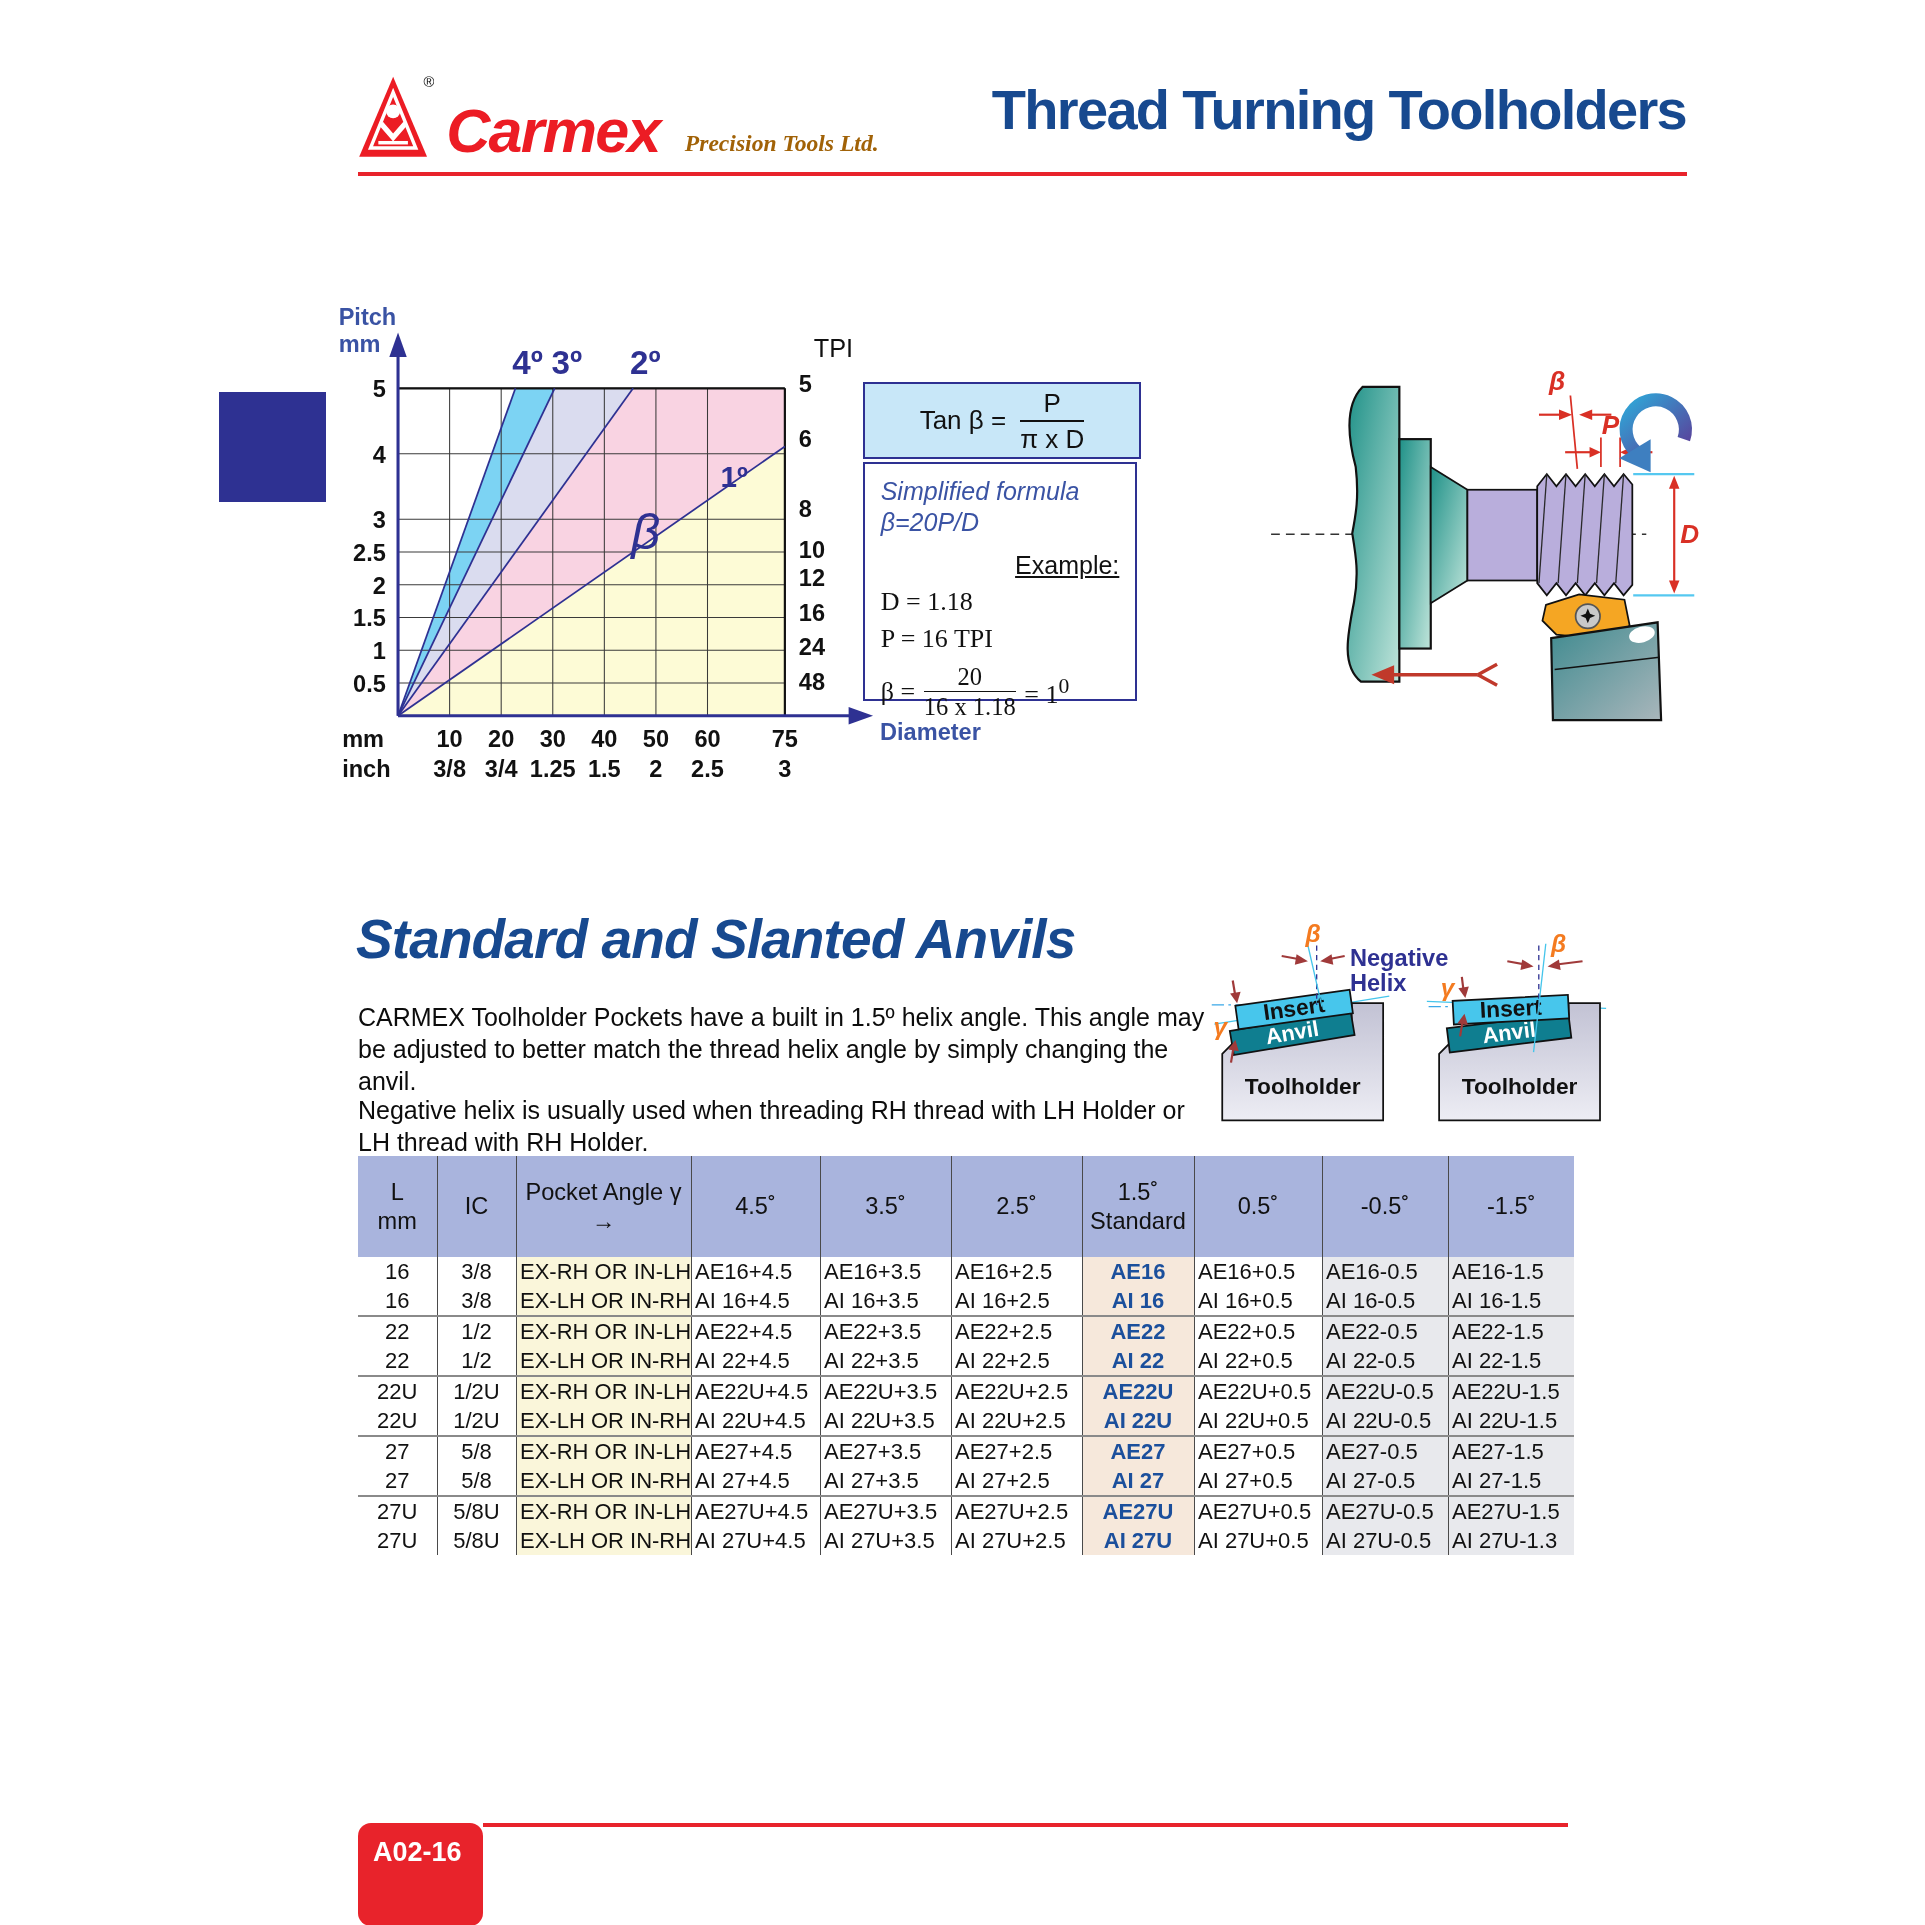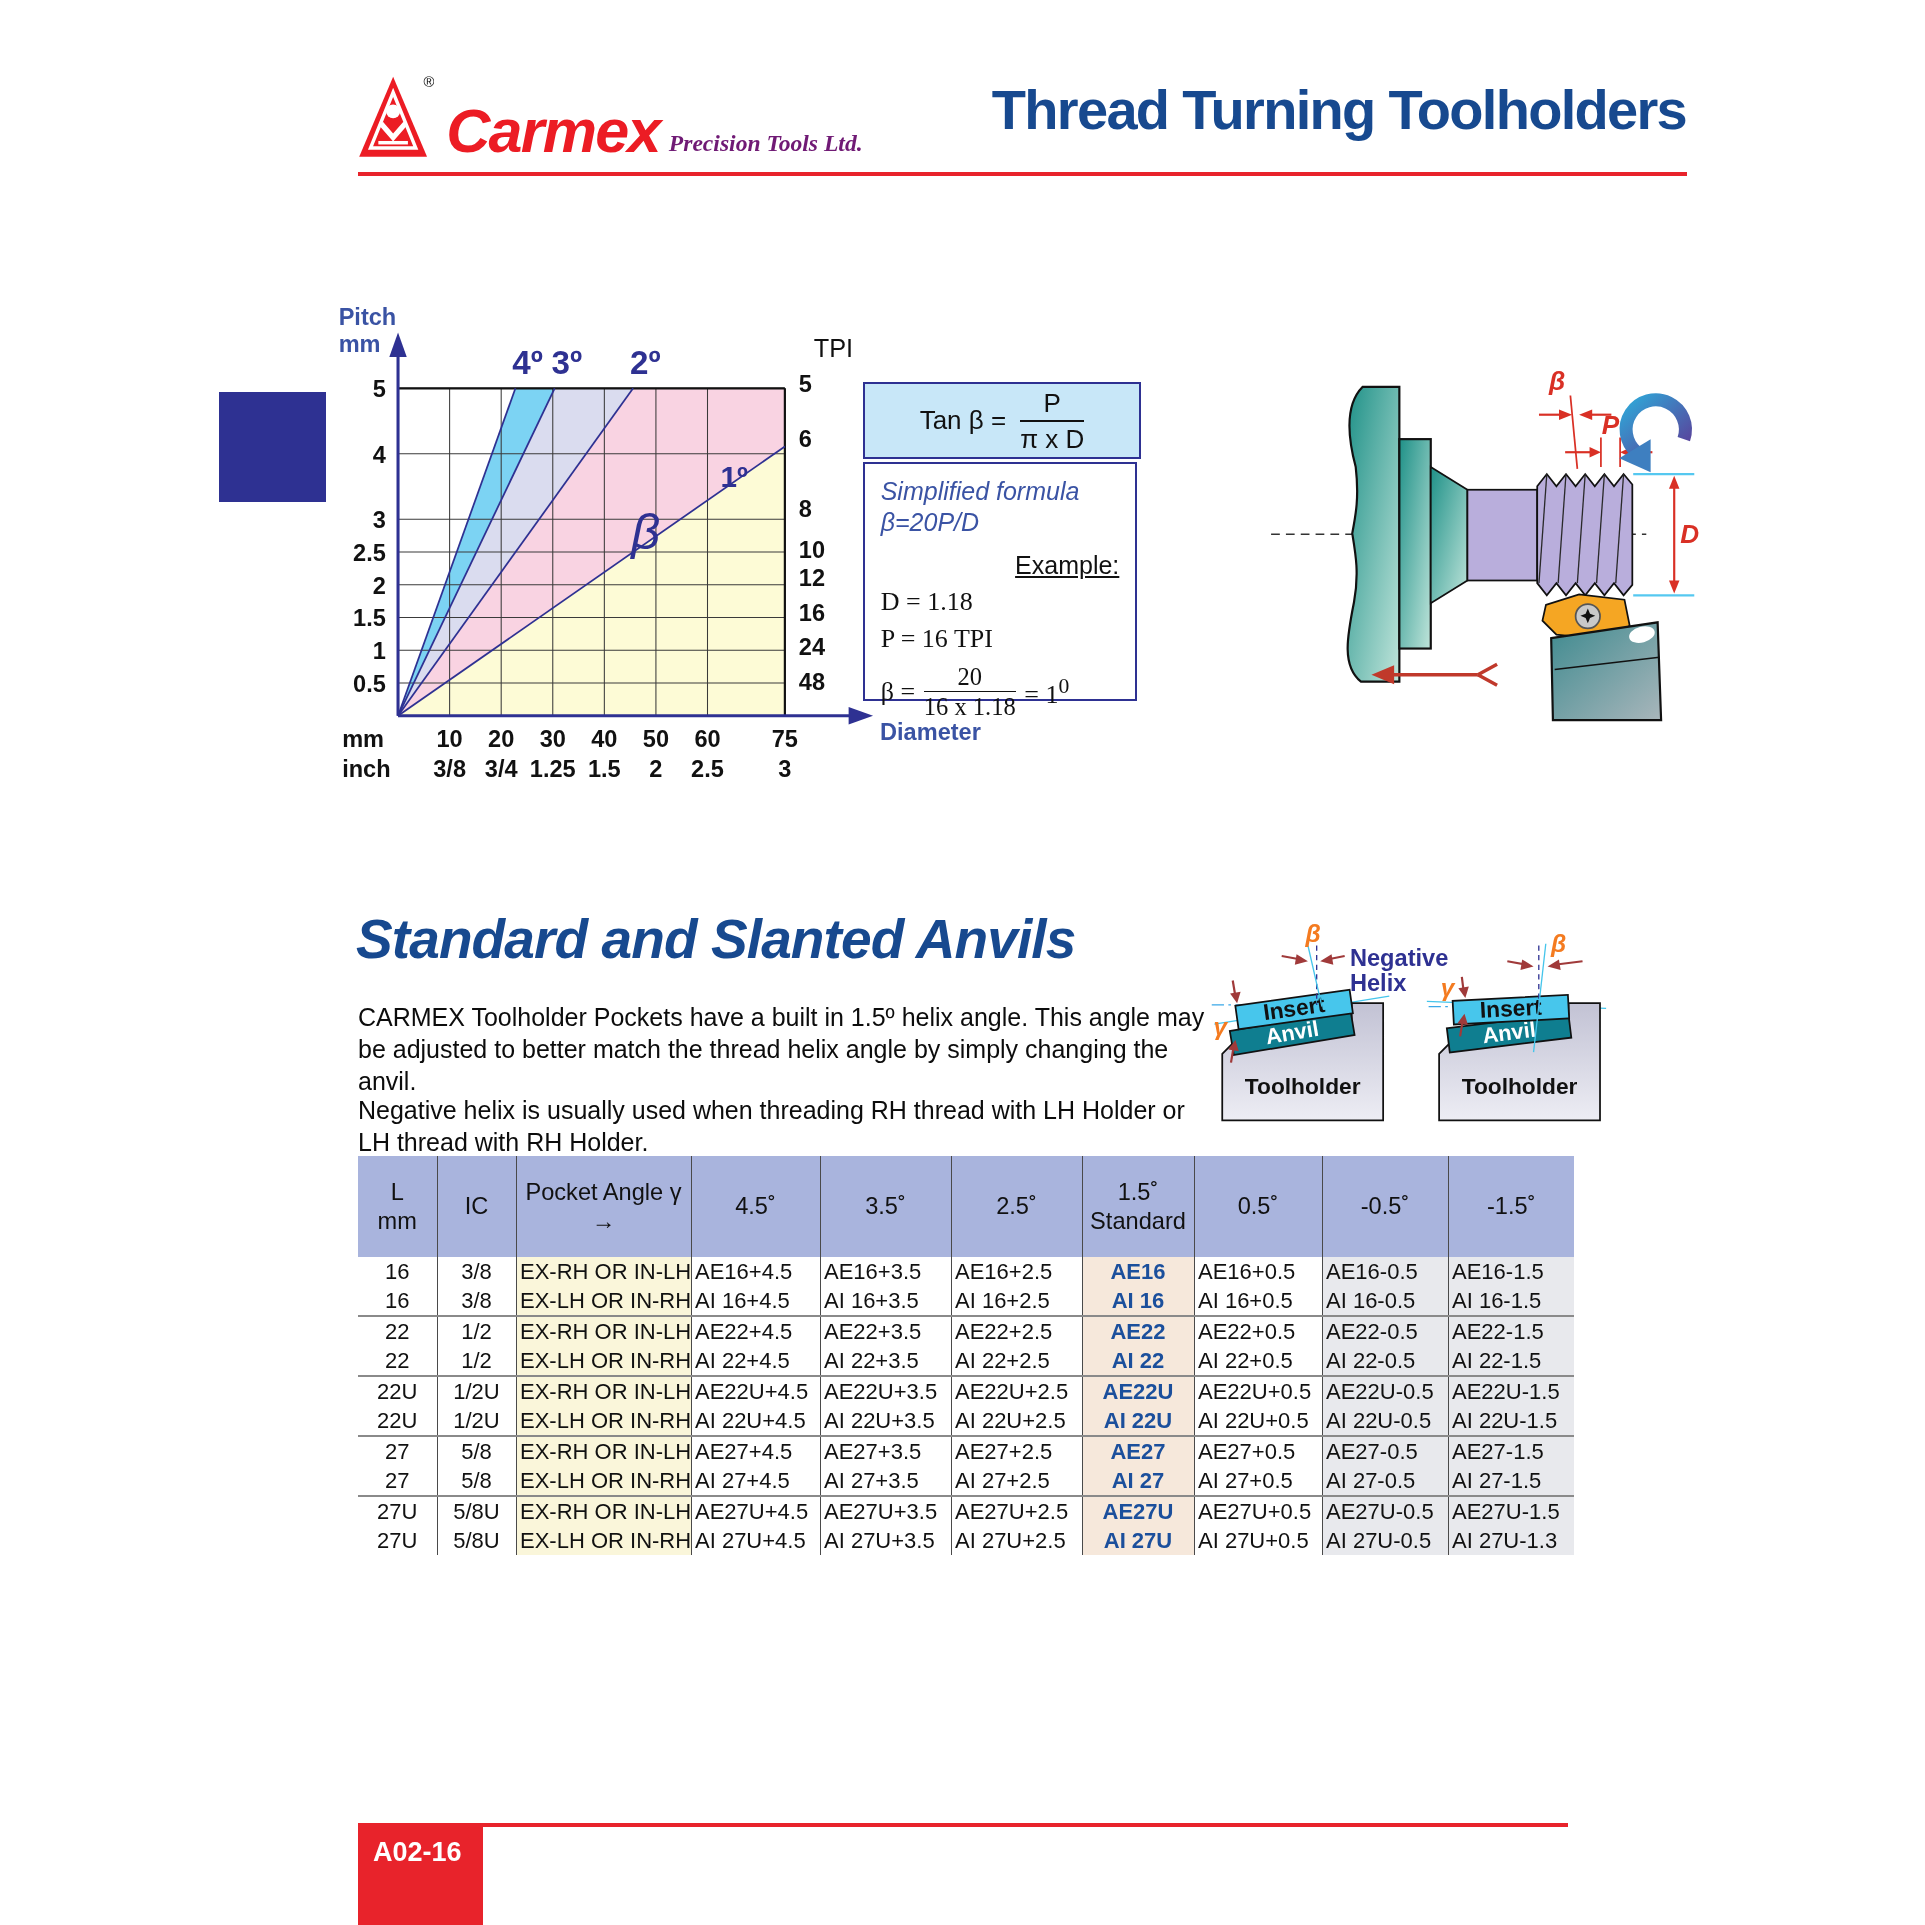--- a/index.html
+++ b/index.html
@@ -2,21 +2,21 @@
 <html style="font-size:14px"><head>
 <meta charset="utf-8">
 <style>
   html,body{margin:0;padding:0;background:#fff;}
   body{width:1926px;height:1926px;position:relative;font-family:"Liberation Sans",sans-serif;color:#111;}
   #page{position:absolute;inset:0;background:#fff;overflow:hidden;}
 
   
   #logo{position:absolute;left:354px;top:73px;display:flex;align-items:flex-end;}
   #brand{font-family:Liberation Sans, sans-serif;font-style:italic;font-weight:bold;font-size:61px;color:#EC1C24;letter-spacing:-1.7px;line-height:1;margin-left:12.2px;}
-  #brand-suffix{font-family:"Liberation Serif",serif;font-style:italic;font-weight:bold;font-size:23.6px;color:#701a75;margin-left:9px;padding-bottom:5.2px;text-align:right;}
+  #brand-suffix{font-family:"Liberation Serif",serif;font-style:italic;font-weight:bold;font-size:23.6px;color:#a16207;margin-left:25px;padding-bottom:5.2px;text-align:right;}
   #page-title{position:absolute;right:240px;top:77px;font-size:56px;font-weight:bold;color:#17498F;letter-spacing:-1.7px;}
   #header-rule{position:absolute;left:358px;top:172px;width:1329px;height:3.5px;background:#E8232B;}
 
   .section-title{position:absolute;left:356px;font-size:55px;font-weight:bold;font-style:italic;color:#17498F;letter-spacing:-0.9px;}
   #navy-square{position:absolute;left:219px;top:392px;width:107px;height:110px;background:#2E3192;}
 
   
   #chart-wrap{position:absolute;left:328px;top:301px;}
   #chart text{font-family:"Liberation Sans",sans-serif;}
   .tick{font-size:27px;fill:#111;font-weight:bold;}
@@ -50,21 +50,21 @@
   table.spec td,table.spec th{border-left:1.2px solid #4a4a4a;}
   table.spec tr>*:first-child{border-left:none;}
   td.c-cen{text-align:center;}
   td.c-val{text-align:left;padding-left:11.4px;}
   td.c-pocket{background:#FAF6DA;text-align:center;}
   td.c-std{background:#F6E8DB;text-align:center;font-weight:bold;color:#1B4F9C;}
   td.c-gray{background:#E8E9ED;}
   tr.group-end td{border-bottom:2.2px solid #8a8a8a;}
 
   
-  #footer-box{position:absolute;left:358px;top:1823px;width:125px;height:103px;background:#E8232B;}
+  #footer-box{position:absolute;left:358px;top:1823px;width:125px;height:103px;background:#E8232B;border-radius:13px;}
   #footer-label{color:#fff;font-weight:bold;font-size:27px;padding:14px 0 0 15px;}
   #footer-rule{position:absolute;left:483px;top:1823px;width:1085px;height:3.5px;background:#E8232B;}
 
   svg text{font-family:"Liberation Sans",sans-serif;}
   .d-lbl{font-size:26px;fill:#111;font-weight:bold;}
   .d-lbl-w{font-size:25px;fill:#fff;font-weight:bold;}
   .d-org{font-size:28px;fill:#F47B20;font-weight:bold;font-style:italic;}
   .d-navy{font-size:27px;fill:#2E3192;font-weight:bold;}
   .t-red{font-size:30px;fill:#D93025;font-weight:bold;font-style:italic;}
 </style>

